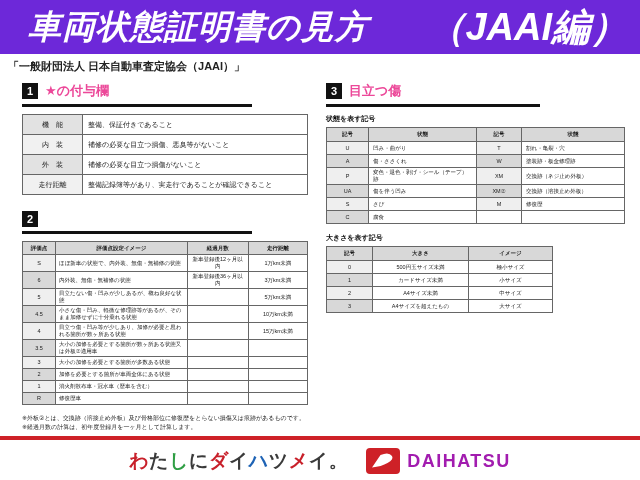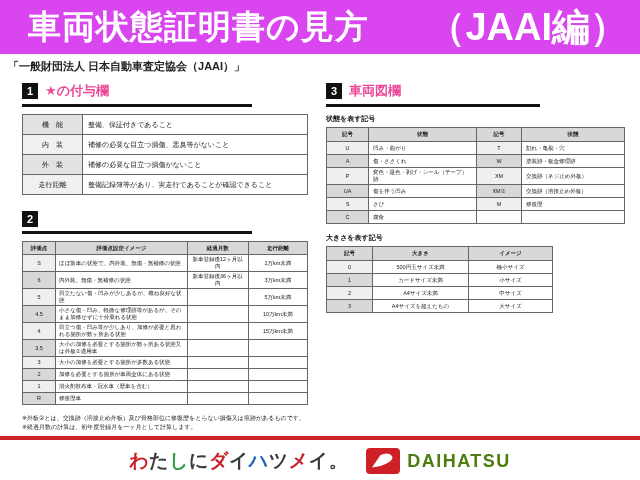--- a/index.html
+++ b/index.html
@@ -1,22 +1,22 @@
 <!DOCTYPE html>
 <html><head>
 <meta charset="utf-8">
 <style>
   * { margin:0; padding:0; box-sizing:border-box; }
   html,body { width:640px; height:480px; background:#fff;
     font-family:"Liberation Sans","DejaVu Sans",sans-serif; color:#1a1a1a; }
   .page { position:relative; width:640px; height:480px; overflow:hidden; background:#fff; }
 
   
-  .banner { position:absolute; top:0; left:0; width:640px; height:54px; background:#d946ef;
-    display:flex; align-items:center; justify-content:space-between; padding:0 12px 0 28px; }
+  .banner { position:absolute; top:0; left:0; width:640px; height:54px; background:#6d28d9;
+    display:flex; align-items:center; justify-content:space-between; padding:0 12px 0 28px;font-style:italic; }
   .banner .ttl { color:#fff; font-weight:bold; font-size:33px; letter-spacing:1px; }
   .banner .sfx { color:#fff; font-weight:bold; font-size:38px; }
 
   .subtitle { position:absolute; top:59px; left:8px; font-size:11px; font-weight:bold; color:#222;text-align:center; }
 
   .col-left  { position:absolute; left:22px; top:82px; width:292px; }
   .col-right { position:absolute; left:326px; top:82px; width:302px; }
 
   .sec-head { display:flex; align-items:center; gap:7px; padding-bottom:4px;
     border-bottom:3px solid #111; margin-bottom:7px; }
@@ -71,21 +71,21 @@
   .t4 tbody tr:nth-child(even) .cs { background:#d8d8d8; }
 
   .notes { position:absolute; left:22px; top:414px; font-size:6px; line-height:9px; color:#222; }
 
   .divider { position:absolute; top:436px; left:0; width:640px; height:4px; background:#ce2127; }
 
   .footer { position:absolute; top:445px; left:0; width:640px; height:32px;
     display:flex; align-items:center; justify-content:center; gap:18px; }
   .slogan { font-size:19px; font-weight:bold; letter-spacing:0.5px; white-space:nowrap; }
   .logo { display:flex; align-items:center; gap:7px; }
-  .logo-text { color:#4d7c0f; font-weight:bold; font-size:18px; letter-spacing:1.5px; }
+  .logo-text { color:#a21caf; font-weight:bold; font-size:18px; letter-spacing:1.5px; }
 </style>
 </head>
 <body>
 
 <div class="page">
 
   <div class="banner">
     <span class="ttl">車両状態証明書の見方</span>
     <span class="sfx">（JAAI編）</span>
   </div>
@@ -195,21 +195,21 @@
           </tr>
         </tbody>
       </table>
     </div>
   </div>
 
   <div class="col-right">
 
     <div class="sec-head w3">
       <span class="badge">3</span>
-      <span class="sec-title">車両図欄</span>
+      <span class="sec-title">目立つ傷</span>
     </div>
 
     <div class="cap">状態を表す記号</div>
     <table class="t3">
       <thead>
         <tr>
           <th class="cs0">記号</th>
           <th class="cd0">状態</th>
           <th class="cs1">記号</th>
           <th class="cd1">状態</th>

